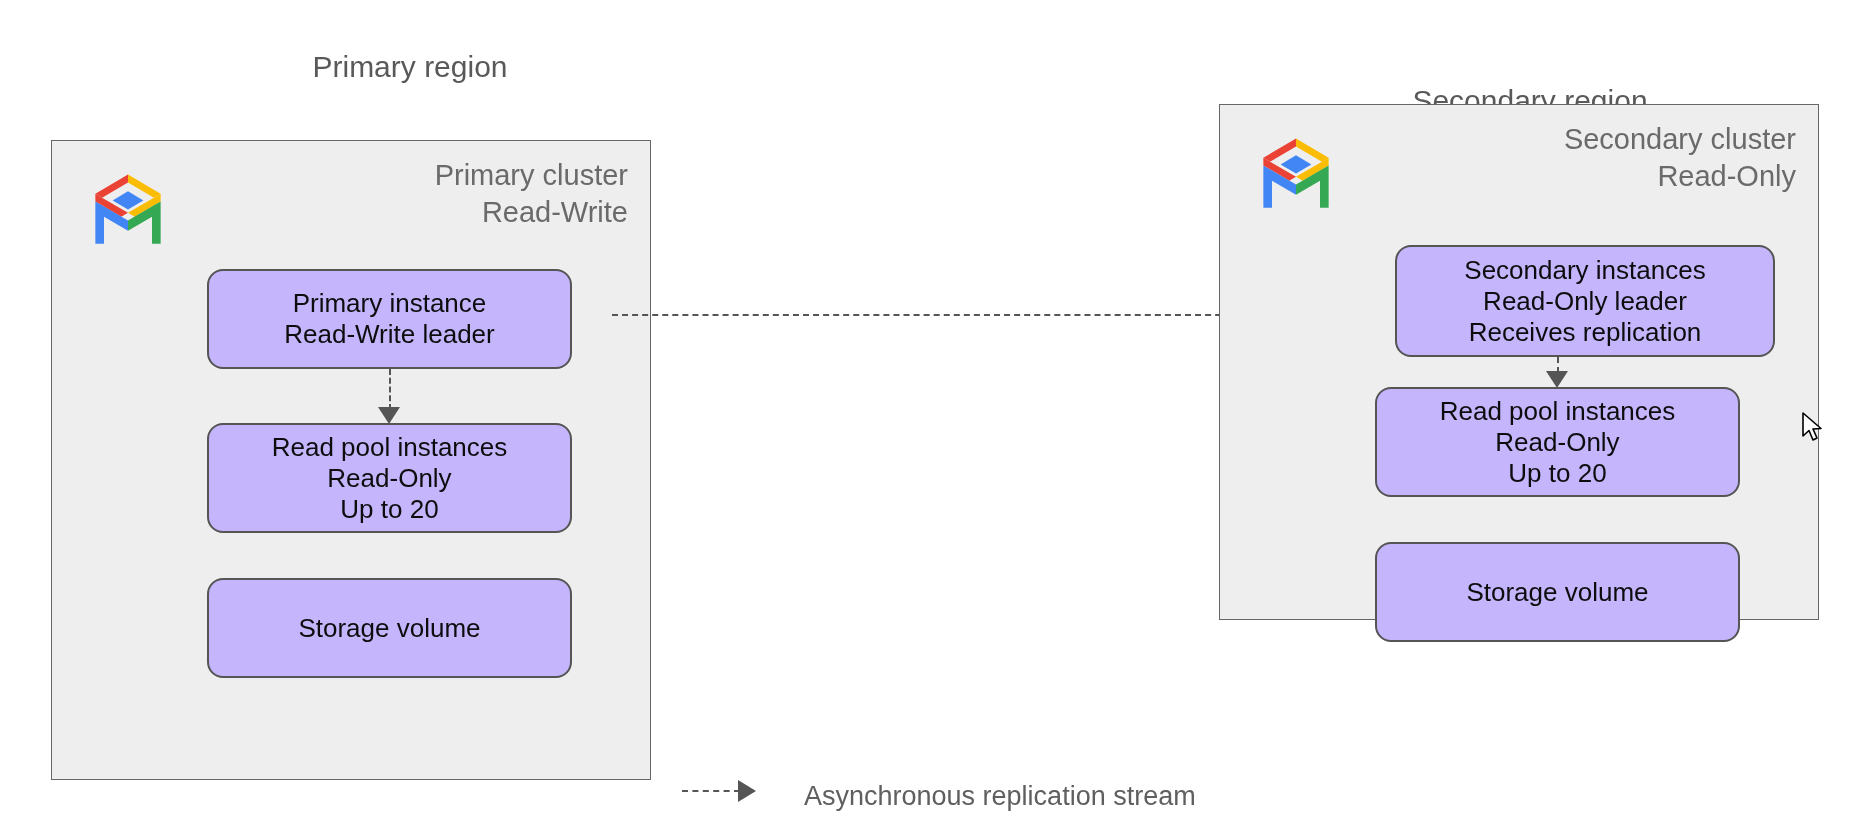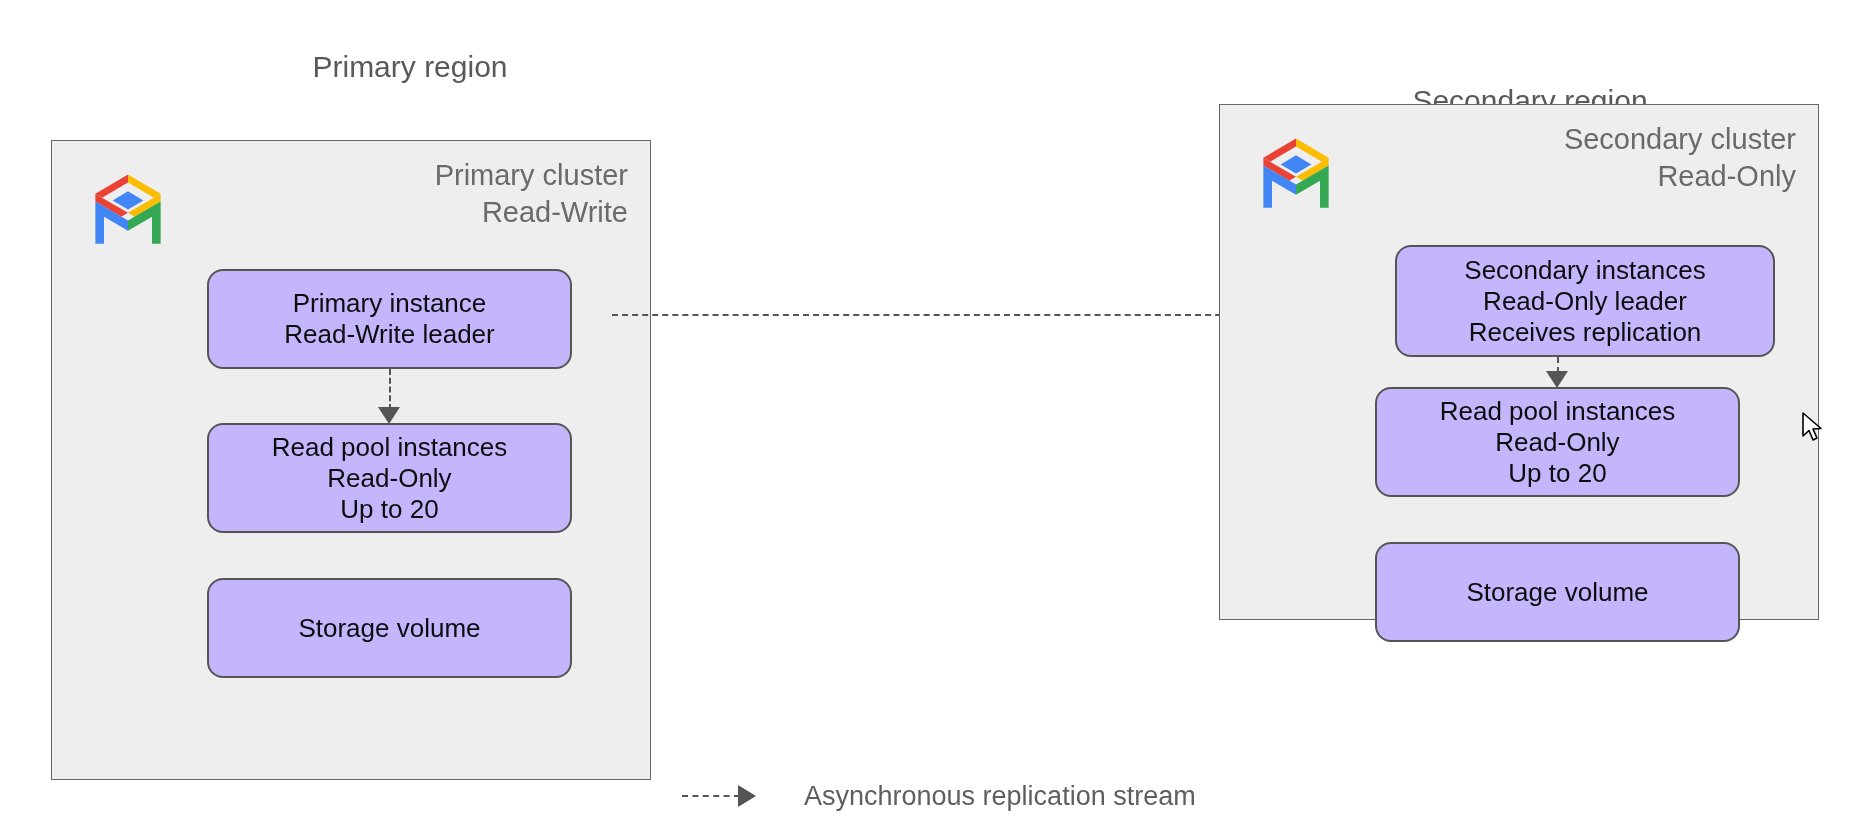--- a/index.html
+++ b/index.html
@@ -97,21 +97,20 @@
     height: 0;
     border-top: 11px solid transparent;
     border-bottom: 11px solid transparent;
     border-left: 18px solid #555555;
   }
 
   
   .legend {
     position: absolute;
     display: flex;
-    align-items: center;
   }
   .legend-swatch {
     position: relative;
     width: 84px;
     height: 22px;
   }
   .legend-swatch .h-connector {
     top: 10px;
     left: 0;
     width: 58px;

